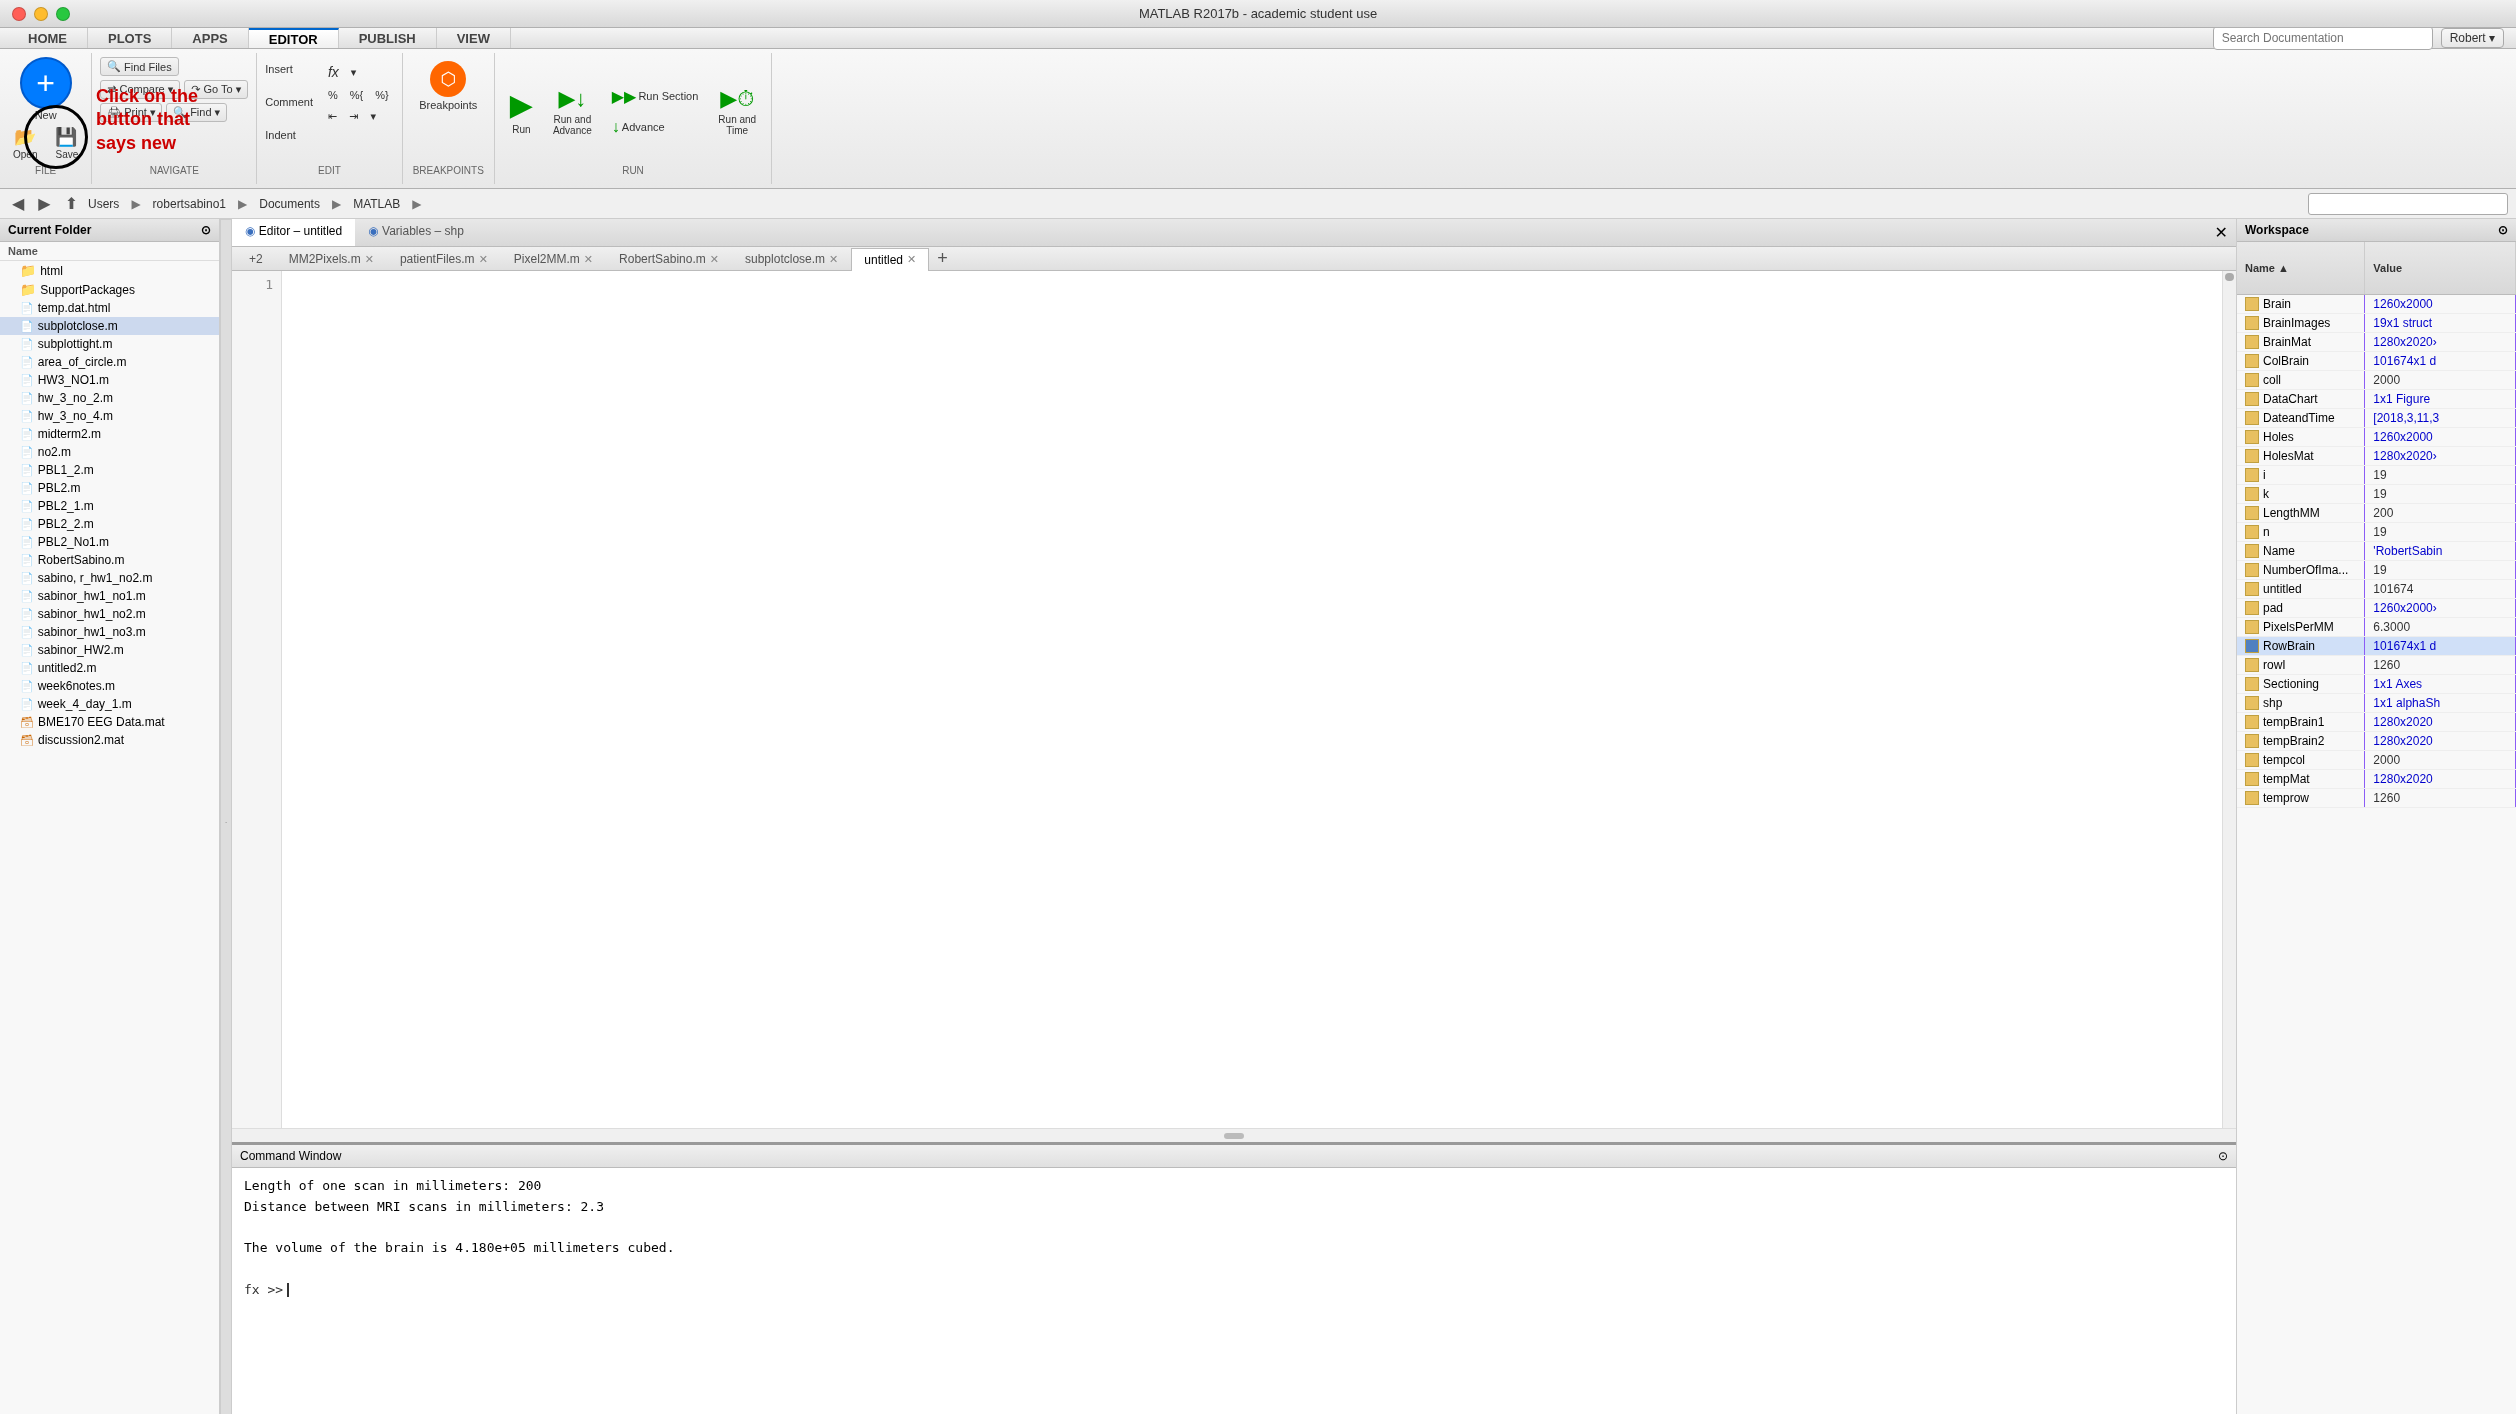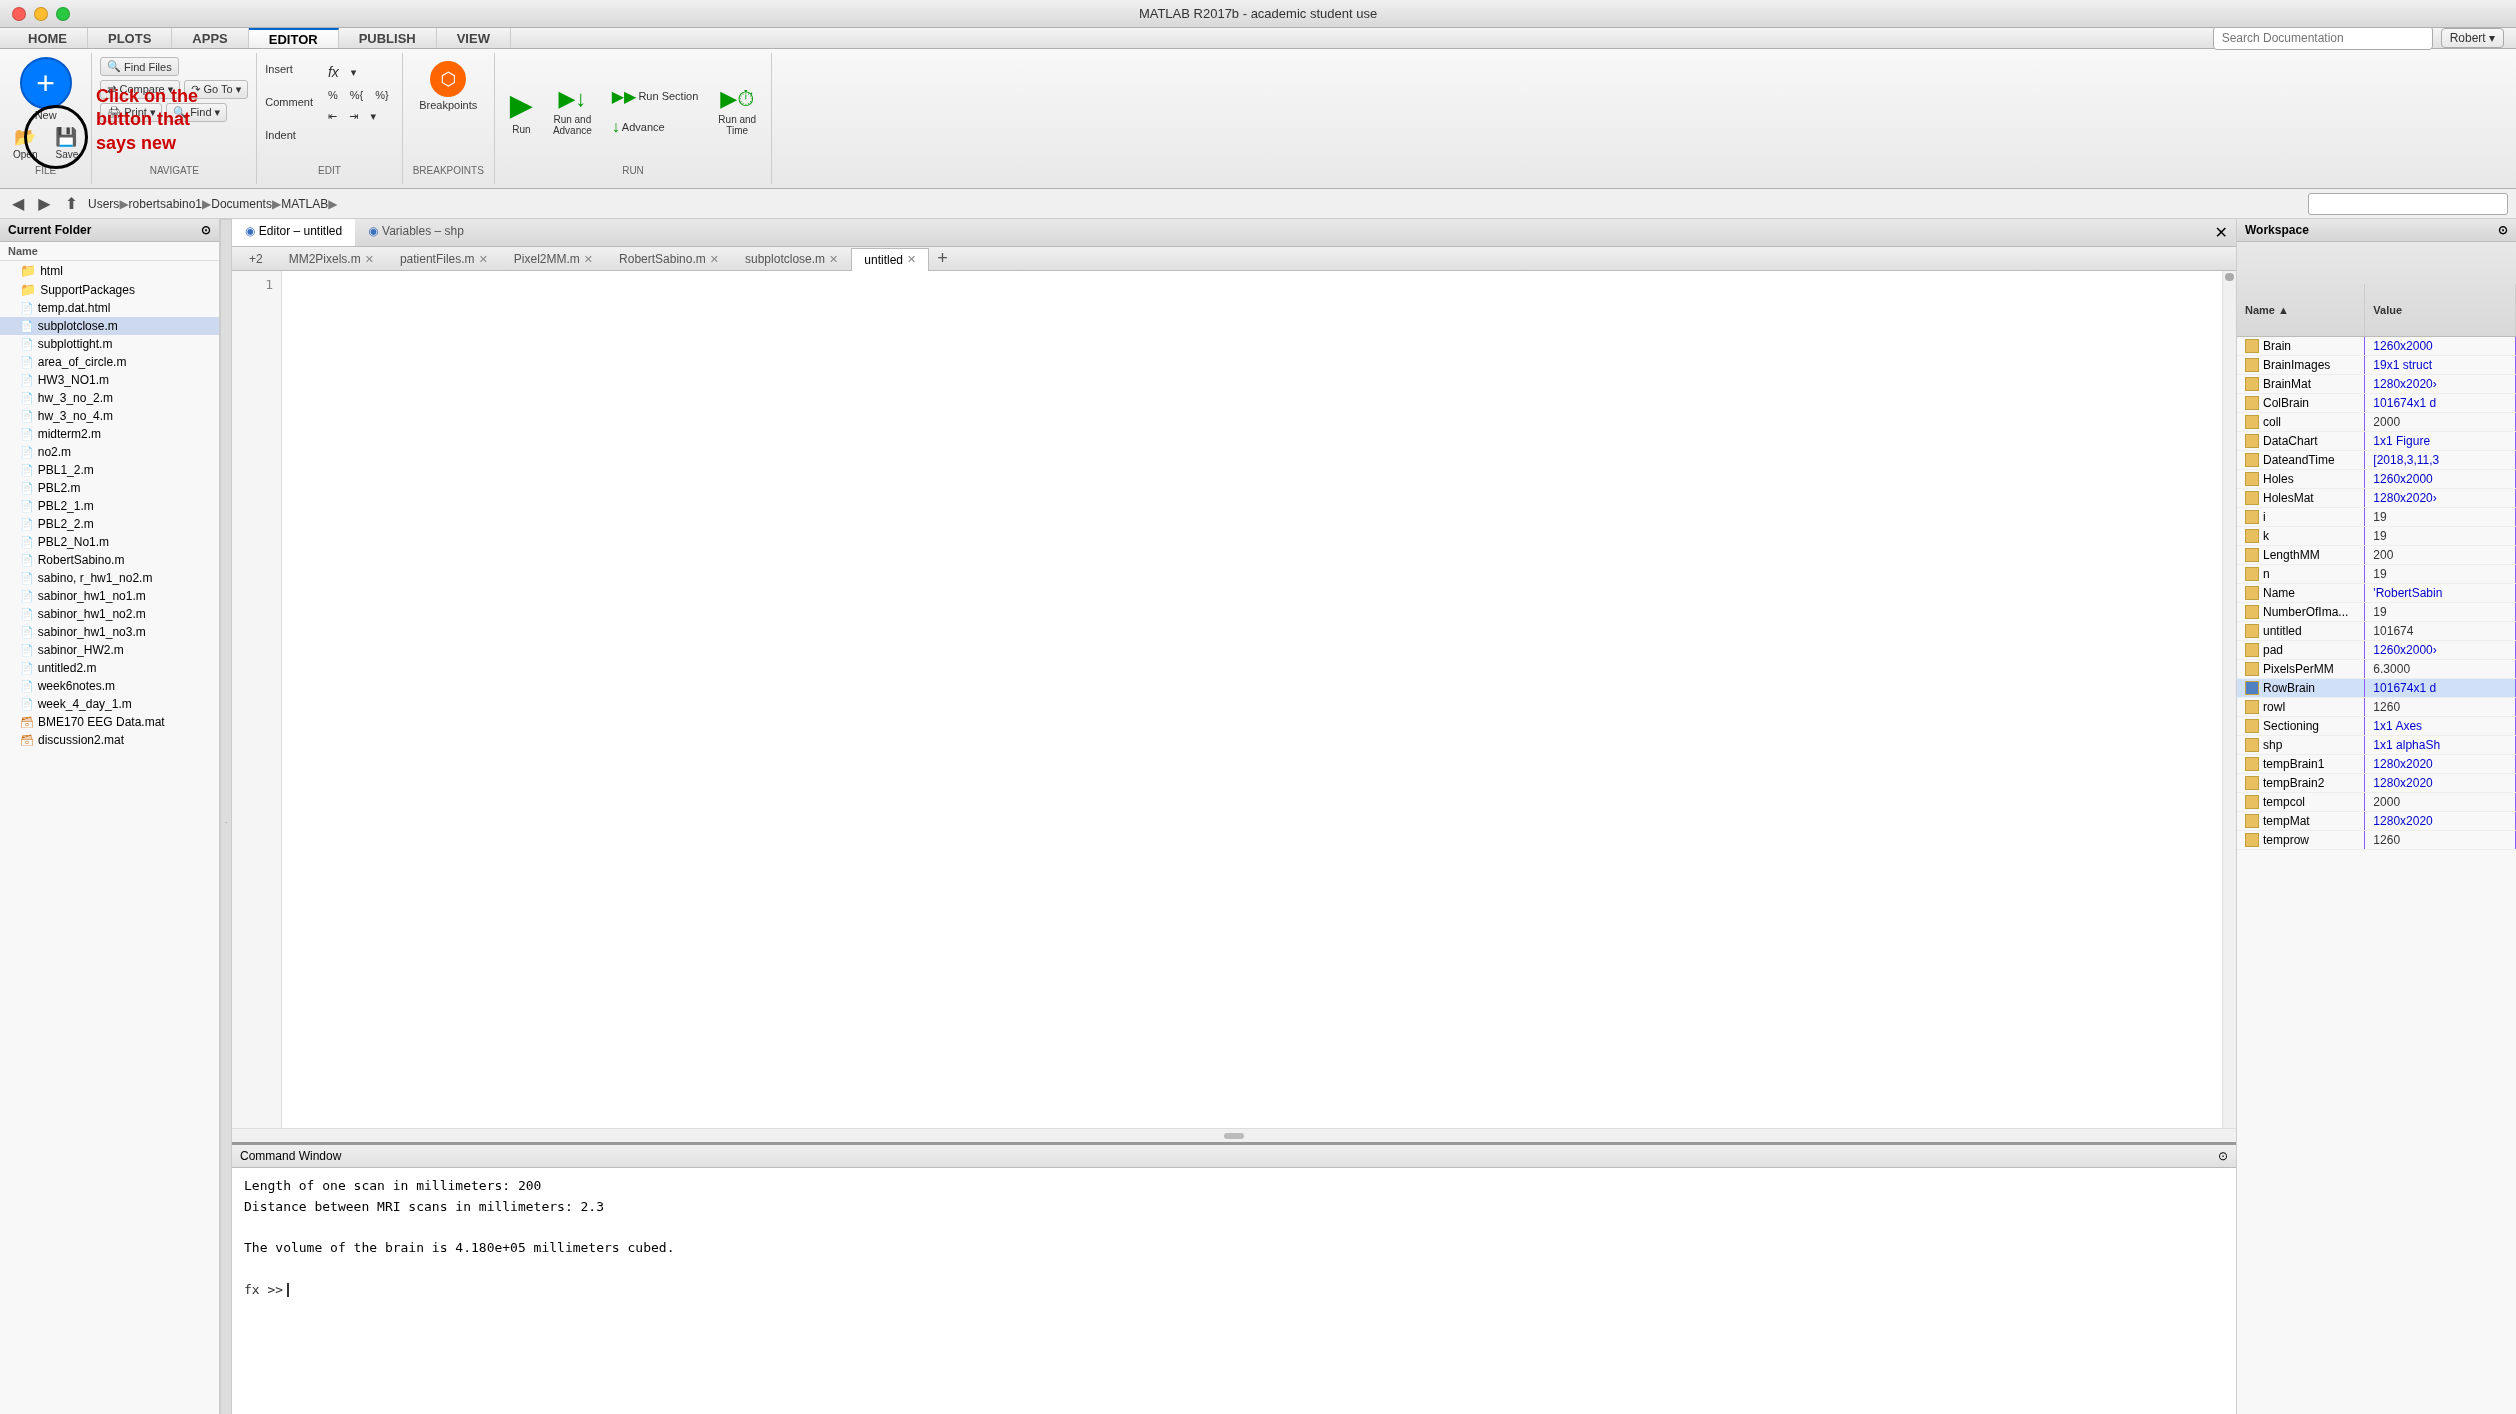--- a/index.html
+++ b/index.html
@@ -261,21 +261,21 @@
     }
     .addr-btn {
       font-size: 16px;
       cursor: pointer;
       color: #555;
       padding: 0 4px;
     }
     .addr-path {
       display: flex;
       align-items: center;
-      gap: 0;
+      gap: 12px;
       font-size: 12px;
       color: #333;
     }
     .addr-sep { color: #777; }
     .addr-search {
       margin-left: auto;
       width: 200px;
       height: 22px;
       border: 1px solid #aaa;
       border-radius: 3px;
@@ -463,21 +463,21 @@
       overflow-y: auto;
     }
     .ws-col-header {
       display: flex;
       background: linear-gradient(to bottom, #e8e8e8, #d8d8d8);
       border-bottom: 1px solid #bbb;
       font-size: 11px;
       font-weight: 600;
       color: #333;
     }
-    .ws-col { padding: 20px 8px; border-right: 1px solid #ccc; margin-top: 42px; }
+    .ws-col { padding: 20px 8px; border-right: 1px solid #ccc; }
     .ws-col.name { flex: 1; }
     .ws-col.value { flex: 1.2; }
     .ws-row {
       display: flex;
       border-bottom: 1px solid #eee;
       font-size: 12px;
       cursor: pointer;
     }
     .ws-row.selected { background: #d0e0f8; }
     .ws-cell { padding: 2px 8px; border-right: 1px solid #8b5cf6; overflow: hidden; text-overflow: ellipsis; white-space: nowrap; }

